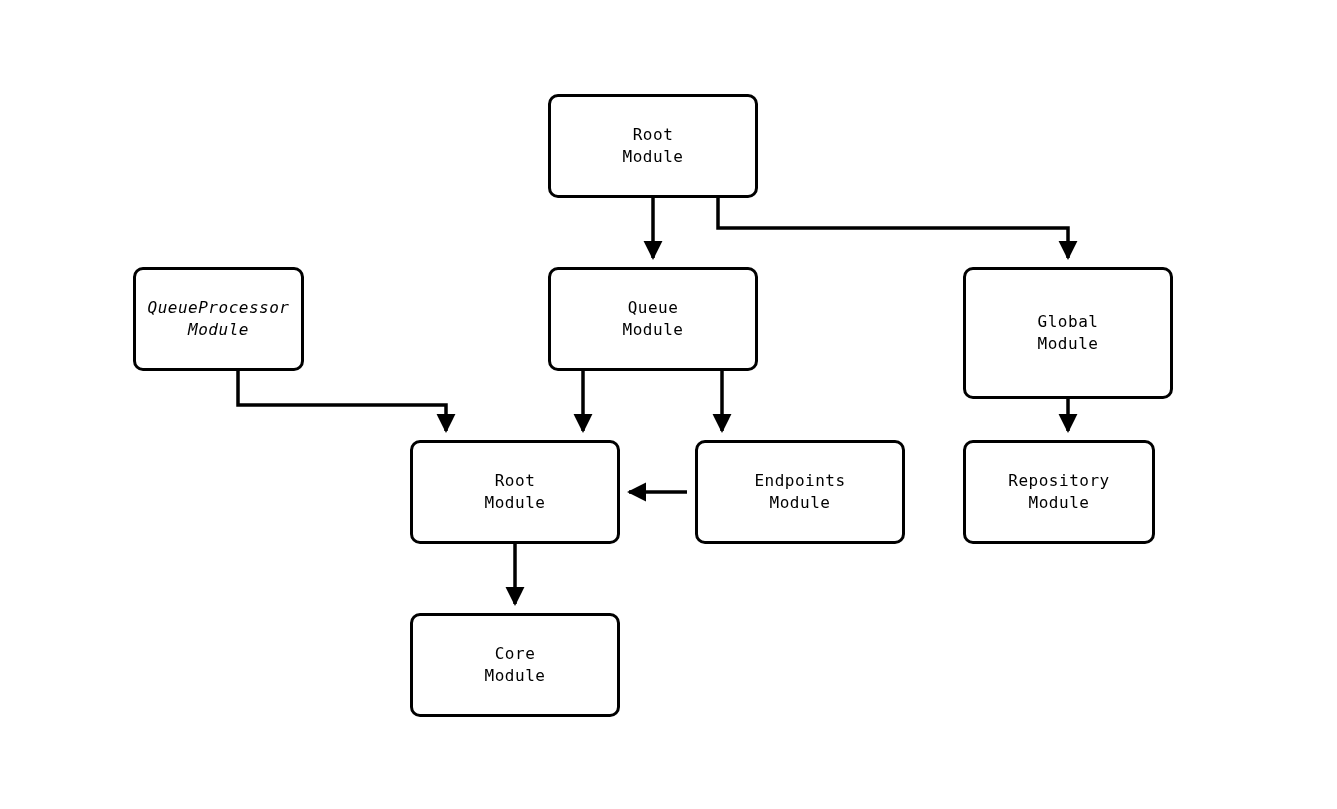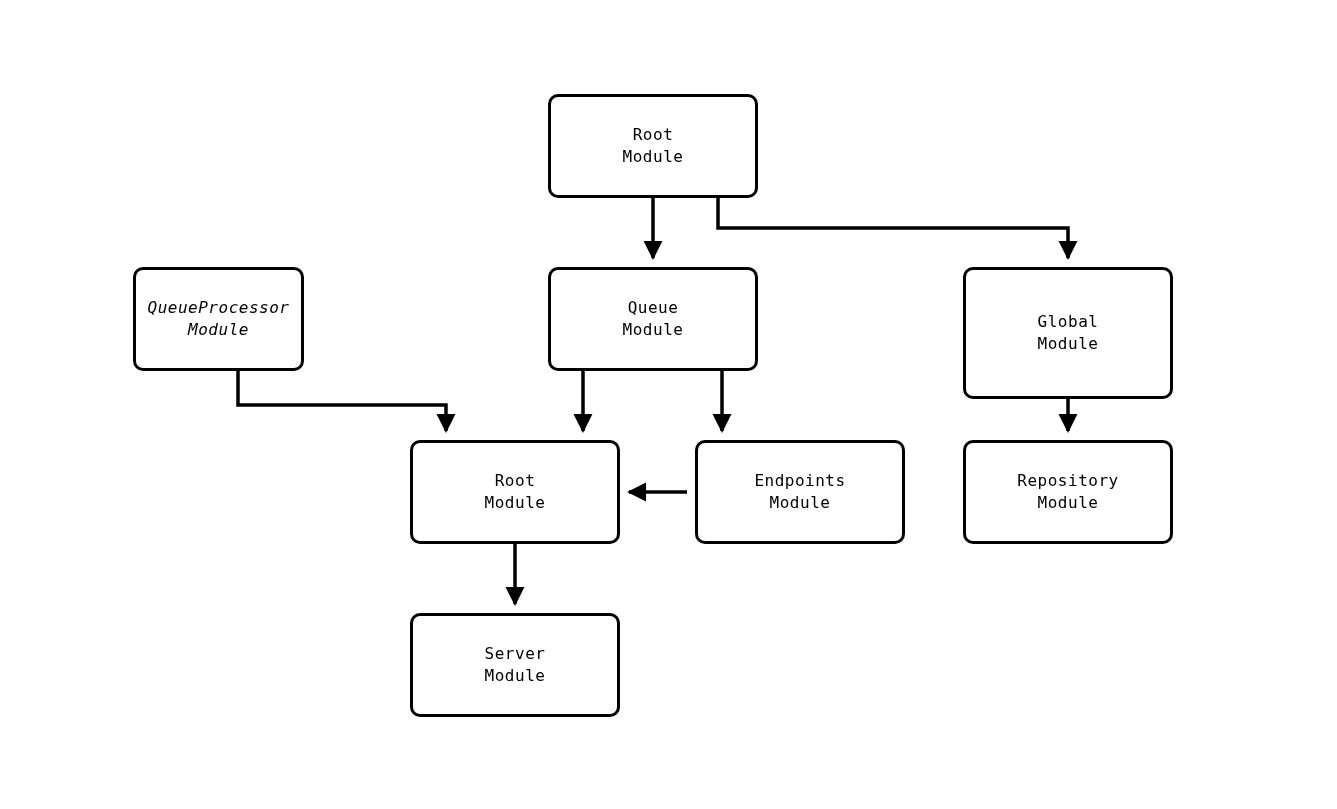--- a/index.html
+++ b/index.html
@@ -99,23 +99,23 @@
   <div class="node" style="left:410px; top:440px; width:210px; height:104px;">
     <span class="l1">Root</span>
     <span class="l2">Module</span>
   </div>
 
   <div class="node" style="left:687px; top:440px; width:210px; height:104px;margin-left:8px;">
     <span class="l1">Endpoints</span>
     <span class="l2">Module</span>
   </div>
 
-  <div class="node" style="left:963px; top:440px; width:210px; height:104px;">
+  <div class="node" style="left:963px; top:440px; width:192px; height:104px;">
     <span class="l1">Repository</span>
     <span class="l2">Module</span>
   </div>
 
   <div class="node" style="left:410px; top:613px; width:210px; height:104px;">
-    <span class="l1">Server</span>
+    <span class="l1">Core</span>
     <span class="l2">Module</span>
   </div>
 
 </div>
 
 </body></html>

